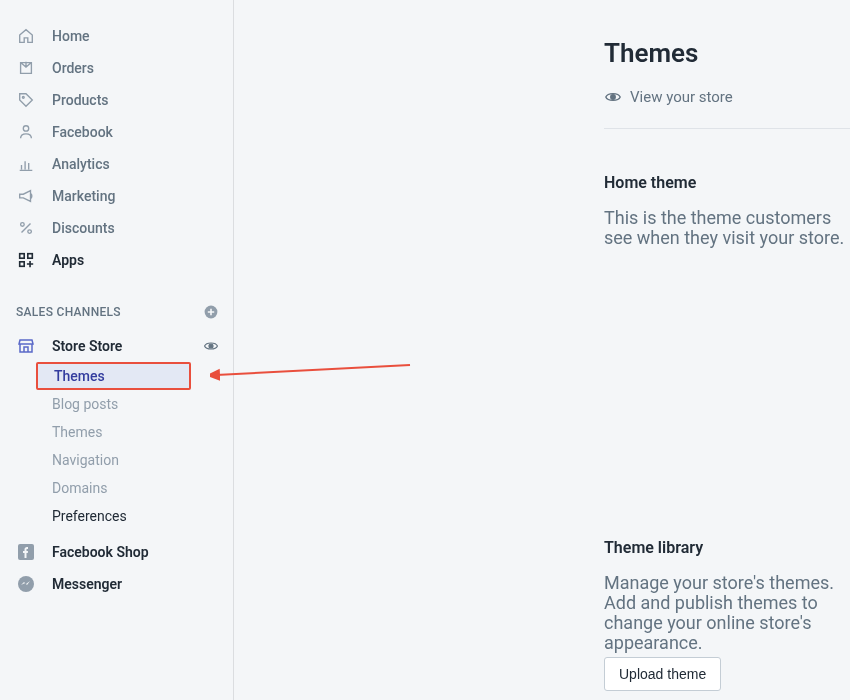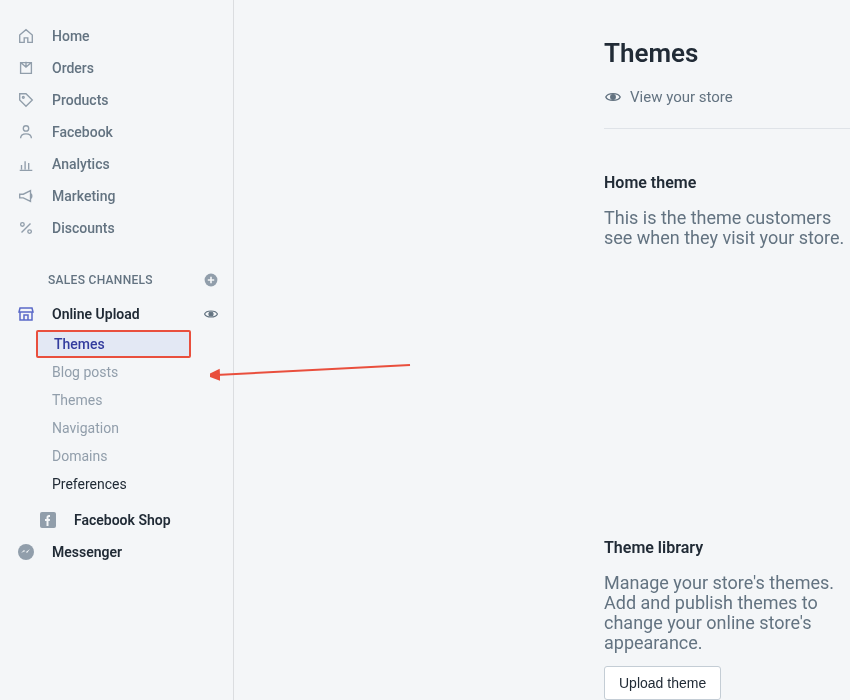--- a/index.html
+++ b/index.html
@@ -57,21 +57,20 @@
       justify-content: space-between;
       padding: 0 14px 0 16px;
       margin-top: 28px;
       margin-bottom: 10px;
     }
     .section-header .section-label {
       color: #637381;
       font-size: 12px;
       font-weight: 500;
       letter-spacing: 0.3px;
-      margin-left: 32px;
     }
     .section-header .plus {
       color: #919eab;
       display: flex;
     }
     .channel-item {
       display: flex;
       align-items: center;
       height: 32px;
       padding: 0 14px 0 16px;
@@ -164,21 +163,21 @@
       margin-top: 0;
     }
     .upload-btn {
       display: inline-block;
       border: 1px solid #c4cdd5;
       background: #fff;
       border-radius: 3px;
       padding: 8px 14px;
       font-size: 14px;
       color: #212b36;
-      margin-top: 13px;
+      margin-top: 4px;
       cursor: pointer;
     }
     .arrow-annot {
       position: absolute;
       left: 210px;
       top: 355px;
       pointer-events: none;
     }
   </style>
 </head>
@@ -246,38 +245,49 @@
     <span class="icon">
       <svg viewBox="0 0 20 20" fill="none" stroke="#919eab" stroke-width="1.5">
           <circle cx="6" cy="6" r="2"></circle>
           <circle cx="14" cy="14" r="2"></circle>
           <path d="M5 15 L15 5"></path>
         </svg>
     </span>
     <span class="label">Discounts</span>
   </div>
 
+  <div class="nav-item active">
+    <span class="icon">
+      <svg viewBox="0 0 20 20" fill="none" stroke="#212b36" stroke-width="1.8">
+          <rect x="3" y="3" width="5" height="5"></rect>
+          <rect x="12" y="3" width="5" height="5"></rect>
+          <rect x="3" y="12" width="5" height="5"></rect>
+          <path d="M14.5 11 L14.5 18 M11 14.5 L18 14.5"></path>
+        </svg>
+    </span>
+    <span class="label">Apps</span>
+  </div>
 
   <div class="section-header">
     <span class="section-label">SALES CHANNELS</span>
     <span class="plus">
       <svg width="16" height="16" viewBox="0 0 20 20">
           <circle cx="10" cy="10" r="8" fill="#919eab"></circle>
           <path d="M10 6 L10 14 M6 10 L14 10" stroke="#f4f6f8" stroke-width="2"></path>
         </svg>
     </span>
   </div>
 
   <div class="channel-item">
     <span class="icon">
       <svg viewBox="0 0 20 20" fill="none" stroke="#5a69c8" stroke-width="1.5">
           <path d="M3 8 L17 8 L16 4 L4 4 Z M4 8 L4 16 L16 16 L16 8 M8 16 L8 11 L12 11 L12 16"></path>
         </svg>
     </span>
-    <span class="label">Online Upload</span>
+    <span class="label">Store Store</span>
     <span class="eye">
       <svg width="16" height="16" viewBox="0 0 20 20" fill="none" stroke="#637381" stroke-width="1.5">
           <path d="M2 10 C4 5 16 5 18 10 C16 15 4 15 2 10 Z"></path>
           <circle cx="10" cy="10" r="2.5" fill="#637381"></circle>
         </svg>
     </span>
   </div>
 
   <div class="subnav">
     <div class="subnav-item highlighted">
@@ -293,21 +303,21 @@
       <span>Navigation</span>
     </div>
     <div class="subnav-item">
       <span>Domains</span>
     </div>
     <div class="subnav-item dark">
       <span>Preferences</span>
     </div>
   </div>
 
-  <div class="channel-item" style="margin-top:6px;margin-left:22px;">
+  <div class="channel-item" style="margin-top:6px;">
     <span class="icon">
       <svg viewBox="0 0 20 20">
           <rect x="2" y="2" width="16" height="16" rx="2" fill="#919eab"></rect>
           <path d="M12 7 L11 7 C10.5 7 10.5 7.5 10.5 8 L10.5 9 L12 9 L11.8 11 L10.5 11 L10.5 16 L8.5 16 L8.5 11 L7 11 L7 9 L8.5 9 L8.5 7.5 C8.5 6 9.5 5 11 5 L12 5 Z" fill="#f4f6f8"></path>
         </svg>
     </span>
     <span class="label">Facebook Shop</span>
   </div>
 
   <div class="channel-item">

